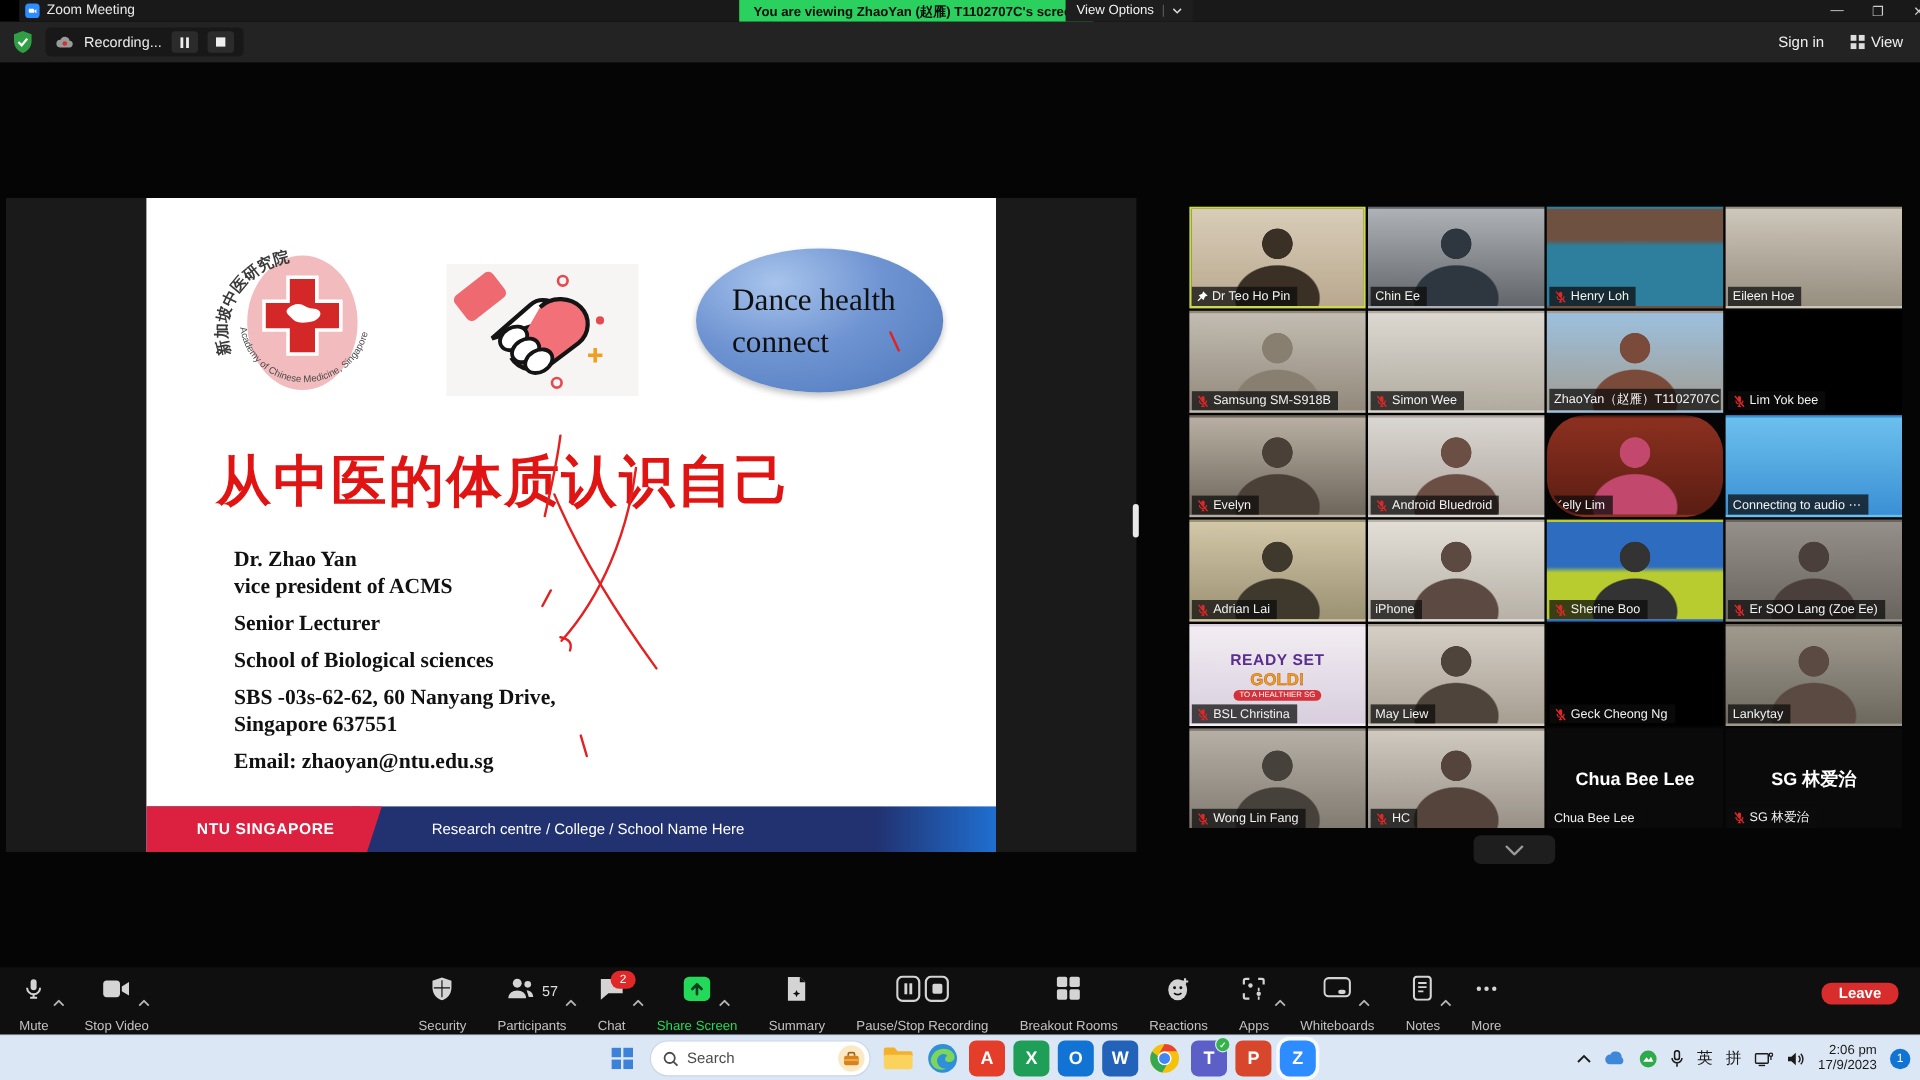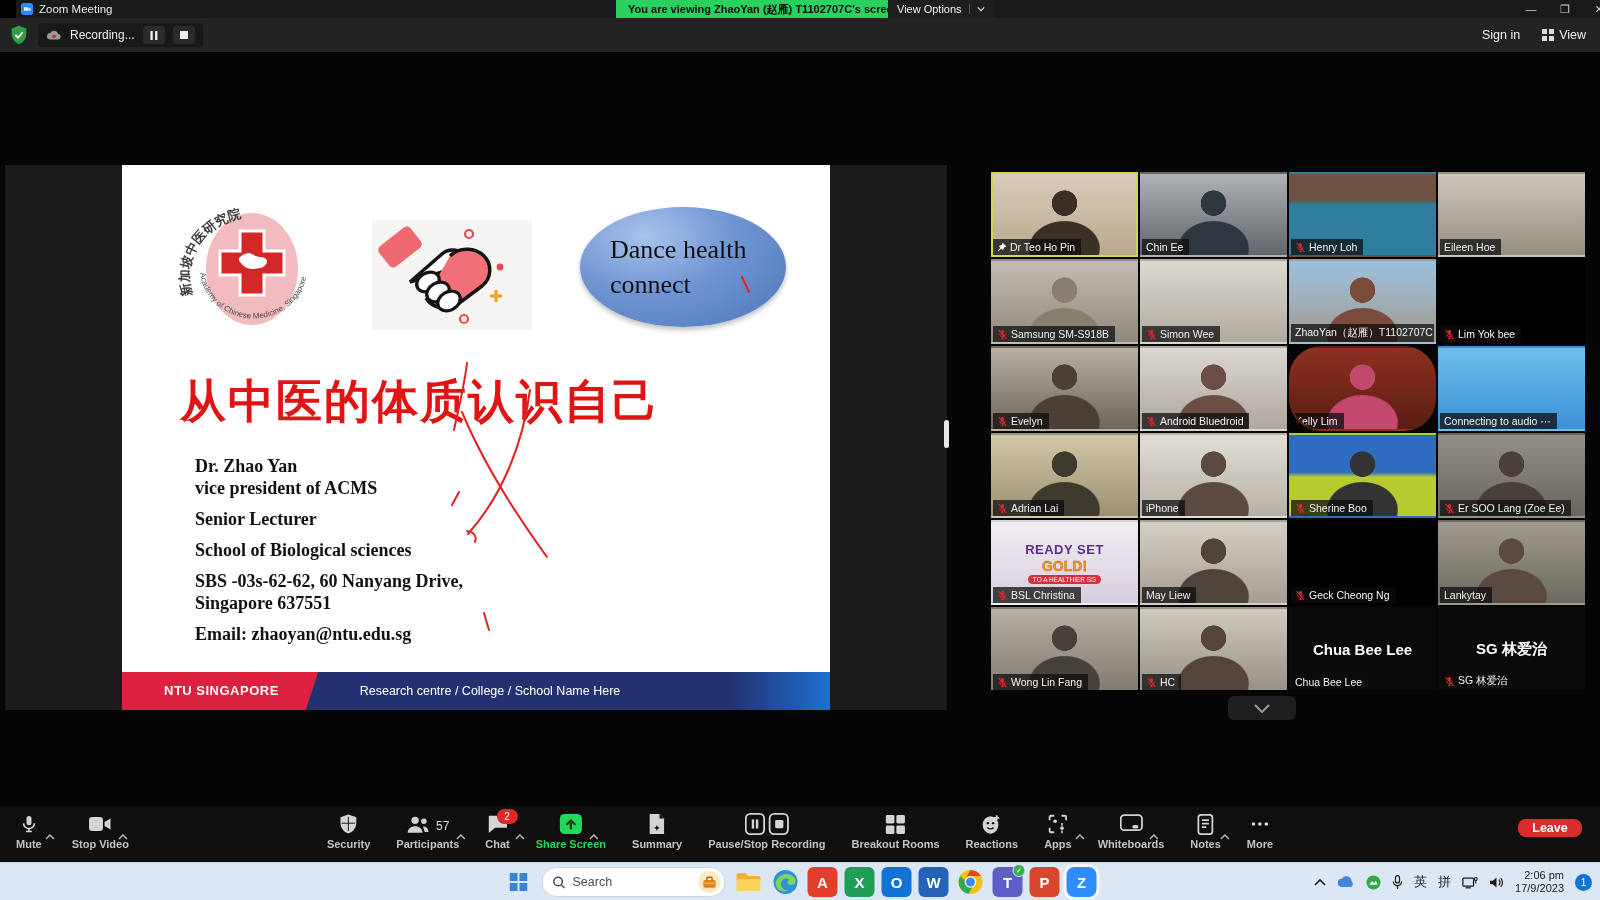--- a/index.html
+++ b/index.html
@@ -73,21 +73,21 @@
   .poster .l3{background:#d4323a;color:#fff;font-size:6.5px;padding:1px 5px;border-radius:6px;}
   #gallery-more{position:absolute;left:1228px;top:644px;width:68px;height:24px;background:#1e1e1e;
       border-radius:6px;display:flex;align-items:center;justify-content:center;}
   
   #toolbar{position:absolute;left:0;top:806px;width:1600px;height:56px;background:#0f0f0f;z-index:28;}
   #toolbar-left{position:absolute;left:16px;top:0;height:56px;display:flex;gap:30px;}
   #toolbar-center{position:absolute;left:50%;transform:translateX(-50%);top:0;height:56px;display:flex;gap:26px;}
   .tb-item{position:relative;display:flex;flex-direction:column;align-items:center;justify-content:flex-start;
            padding-top:8px;color:#c9c9c9;}
   .tb-ic{height:24px;display:flex;align-items:center;gap:4px;position:relative;}
-  .tb-label{font-size:11px;margin-top:0;color:#c2c2c2;white-space:nowrap;font-weight:bold;}
+  .tb-label{font-size:11px;margin-top:11px;color:#c2c2c2;white-space:nowrap;}
   .tb-item.accent .tb-label{color:#23d959;}
   .tb-chev{position:absolute;top:12px;right:-16px;}
   .tb-count{font-size:12px;color:#ddd;margin-left:2px;}
   .tb-badge{position:absolute;top:-5px;right:-9px;background:#e02828;color:#fff;border-radius:8px;
             min-width:15px;height:15px;font-size:10px;display:flex;align-items:center;justify-content:center;padding:0 3px;}
   #leave-btn{position:absolute;right:18px;top:13px;width:64px;height:18px;background:#d92c2c;border-radius:8px;
              color:#fff;font-size:12.5px;font-weight:bold;display:flex;align-items:center;justify-content:center;}
   
   #taskbar{position:absolute;left:0;top:862px;width:1600px;height:38px;background:#dce7f5;border-top:1px solid #c6d4e8;}
   #tb-center{position:absolute;left:50%;top:0;transform:translateX(-50%);height:38px;display:flex;align-items:center;gap:8px;}

